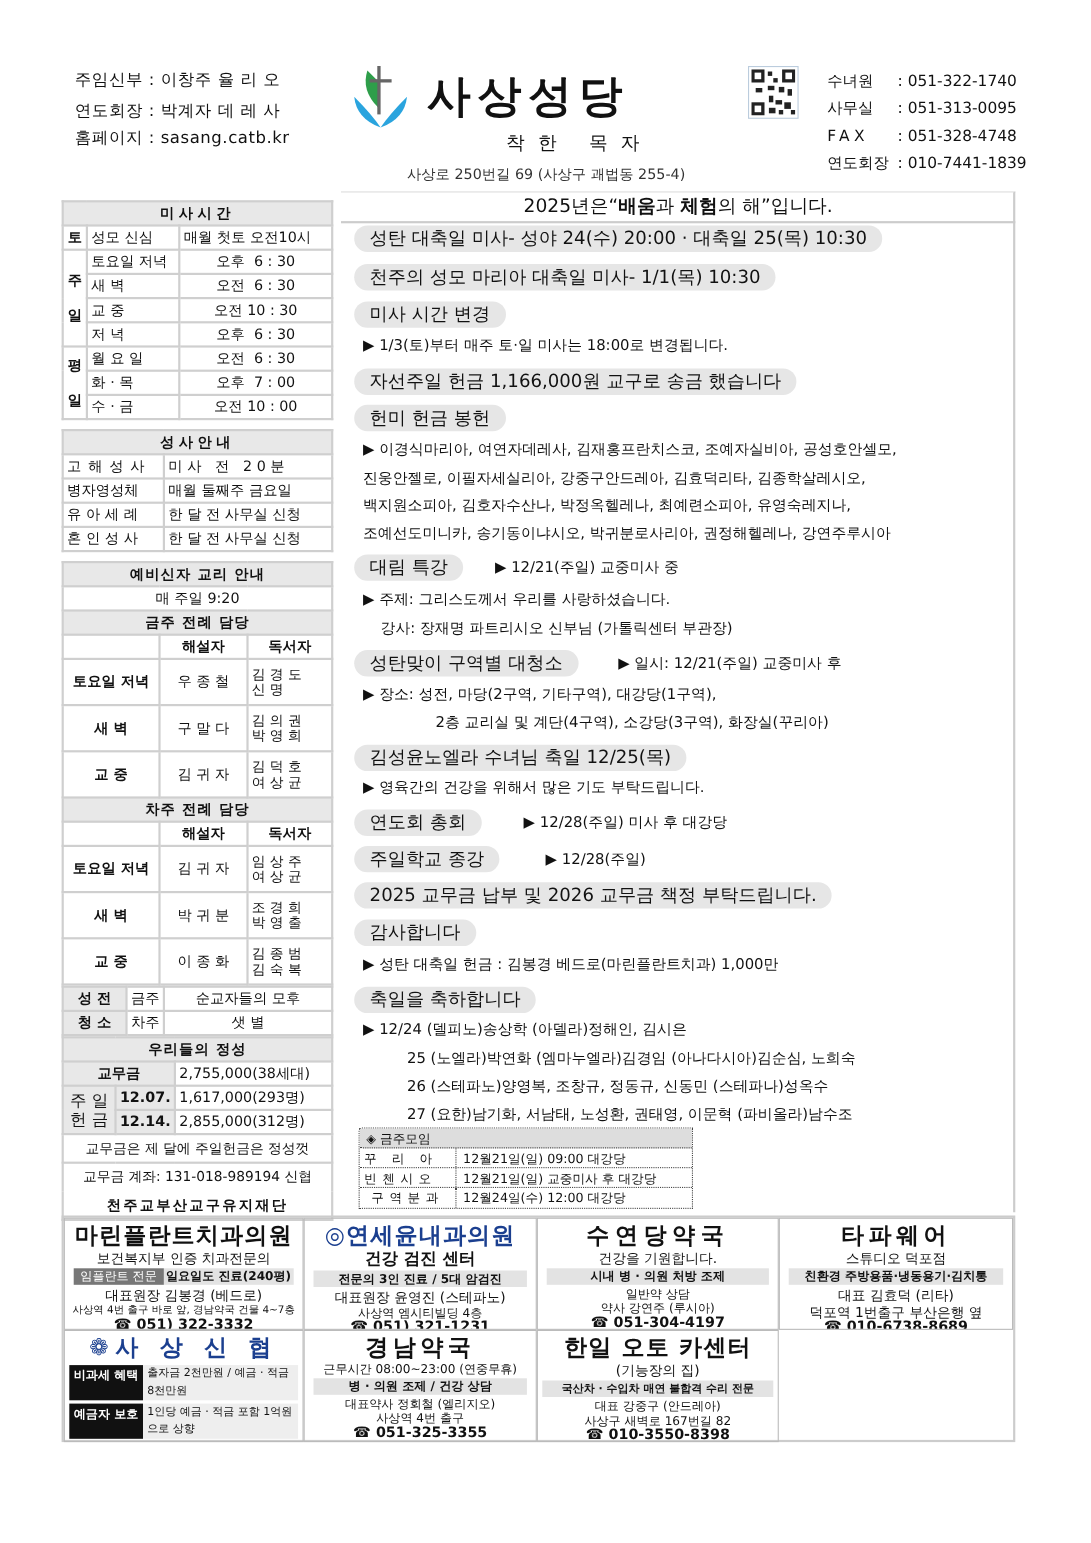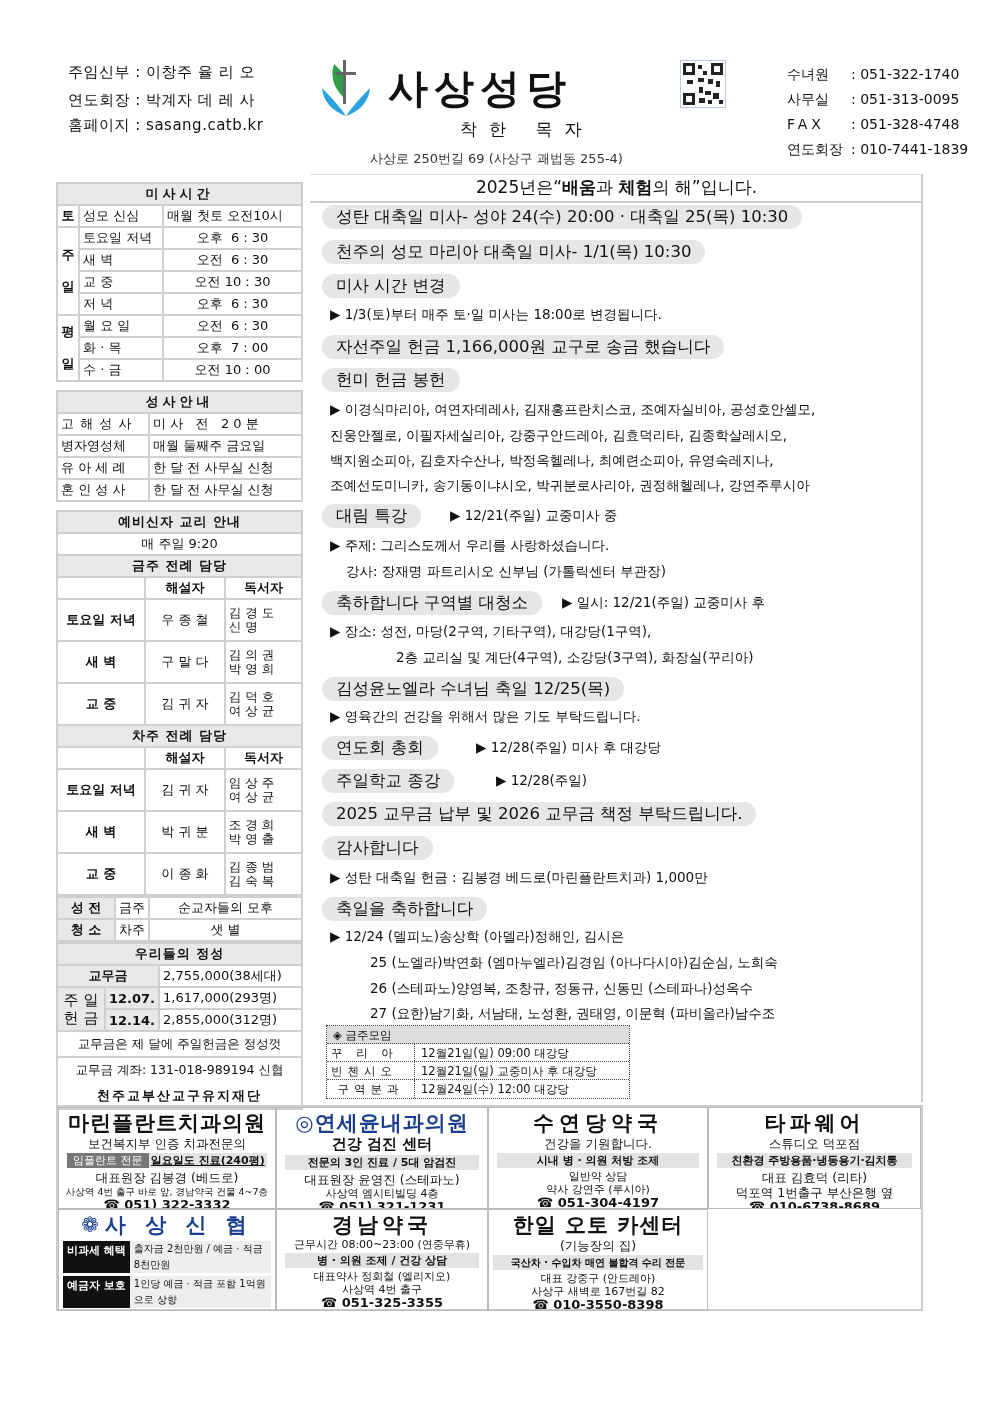--- a/index.html
+++ b/index.html
@@ -9,21 +9,21 @@
   
   .hdr-left { left: 68px; top: 58px; font-size: 15px; line-height: 28px; }
   .hdr-left .row { white-space: nowrap; letter-spacing: 0.5px; }
   .hdr-left .row.tight { line-height: 22px; }
   .logo { left: 318px; top: 58px; width: 56px; height: 62px; }
   .title { left: 388px; top: 48px; font-size: 40px; font-weight: bold; letter-spacing: 6px; line-height: 80px; font-family: "DejaVu Sans", sans-serif; }
   .subtitle { left: 460px; top: 118px; font-size: 17px; letter-spacing: 12px; }
   .address { left: 370px; top: 150px; font-size: 13px; color: #333; }
   .qr { left: 680px; top: 60px; width: 46px; height: 48px; border: 1px solid #bcd; padding: 2px; }
   .hdr-right { left: 752px; top: 62px; font-size: 14px; line-height: 25px; }
-  .hdr-right .row span.k { display: inline-block; width: 64px; margin-left: 35px; }
+  .hdr-right .row span.k { display: inline-block; width: 64px; }
 
   
   .left-col { left: 56px; top: 182px; width: 247px; }
   .main-frame { left: 310px; top: 174px; width: 613px; height: 928px; border-top: 1px solid #ddd; border-right: 2px solid #ccc; }
 
   table { border-collapse: collapse; width: 100%; font-size: 13px; }
   td { border: 2px solid #cfcfcf; padding: 1px 3px; height: 21.5px; white-space: nowrap; }
   .th { background: #e8e8e8; text-align: center; font-weight: bold; letter-spacing: 4px; }
   .bold { font-weight: bold; }
   .ctr { text-align: center; }
@@ -46,21 +46,21 @@
 
   
   .ads { position: absolute; left: 56px; top: 1105px; width: 867px; height: 206px; border: 2px solid #ccc; display: grid; grid-template-columns: 218px 212px 220px 213px; grid-template-rows: 102px 102px; }
   .ad { border: 1px solid #bbb; text-align: center; font-size: 11px; line-height: 13px; padding-top: 3px; overflow: hidden; }
   .ad .big { font-size: 21px; font-weight: bold; line-height: 25px; letter-spacing: 1px; }
   .ad .mid { font-size: 12.5px; line-height: 15px; }
   .ad .bar { background: #e3e3e3; margin: 2px 8px; font-weight: bold; font-size: 11px; line-height: 15px; }
   .ad .phone { font-weight: bold; font-size: 13px; }
   .bar2 { display: flex; margin: 2px 8px; font-size: 11px; line-height: 15px; justify-content: space-between; }
   .bar2 .d { background: #777; color: #fff; padding: 0 6px; }
-  .bar2 .l { background: #e3e3e3; flex: 1; font-weight: bold; text-decoration: underline; }
+  .bar2 .l { background: #e3e3e3; flex: 1; font-weight: bold; }
   .kbar { display: flex; margin: 3px 4px; font-size: 10px; line-height: 16px; text-align: left; }
   .kbar .d { background: #111; color: #fff; padding: 2px 4px; font-weight: bold; font-size: 11px; }
   .kbar .l { background: #eee; flex: 1; padding-left: 4px; }
 </style>
 </head>
 <body>
 
 <div class="abs hdr-left">
   <div class="row"><span>주임신부</span> : <span>이창주 율 리 오</span></div>
   <div class="row"><span>연도회장</span> : <span>박계자 데 레 사</span></div>
@@ -318,21 +318,21 @@
 <div class="line" style="left:330px;top:400px">▶ 이경식마리아, 여연자데레사, 김재홍프란치스코, 조예자실비아, 공성호안셀모,</div>
 <div class="line" style="left:330px;top:426px">진웅안젤로, 이필자세실리아, 강중구안드레아, 김효덕리타, 김종학살레시오,</div>
 <div class="line" style="left:330px;top:451px">백지원소피아, 김호자수산나, 박정옥헬레나, 최예련소피아, 유영숙레지나,</div>
 <div class="line" style="left:330px;top:476px">조예선도미니카, 송기동이냐시오, 박귀분로사리아, 권정해헬레나, 강연주루시아</div>
 
 <div class="pill" style="left:322px;top:504px">대림 특강</div>
 <div class="inline-note" style="left:450px;top:507px">▶ 12/21(주일) 교중미사 중</div>
 <div class="line" style="left:330px;top:536px">▶ 주제: 그리스도께서 우리를 사랑하셨습니다.</div>
 <div class="line" style="left:346px;top:562px">강사: 장재명 파트리시오 신부님 (가톨릭센터 부관장)</div>
 
-<div class="pill" style="left:322px;top:591px">축하합니다 구역별 대청소</div>
+<div class="pill" style="left:322px;top:591px">성탄맞이 구역별 대청소</div>
 <div class="inline-note" style="left:562px;top:594px">▶ 일시: 12/21(주일) 교중미사 후</div>
 <div class="line" style="left:330px;top:622px">▶ 장소: 성전, 마당(2구역, 기타구역), 대강당(1구역),</div>
 <div class="line" style="left:396px;top:648px">2층 교리실 및 계단(4구역), 소강당(3구역), 화장실(꾸리아)</div>
 
 <div class="pill" style="left:322px;top:677px">김성윤노엘라 수녀님 축일 12/25(목)</div>
 <div class="line" style="left:330px;top:707px">▶ 영육간의 건강을 위해서 많은 기도 부탁드립니다.</div>
 <div class="pill" style="left:322px;top:736px">연도회 총회</div>
 <div class="inline-note" style="left:476px;top:739px">▶ 12/28(주일) 미사 후 대강당</div>
 <div class="pill" style="left:322px;top:769px">주일학교 종강</div>
 <div class="inline-note" style="left:496px;top:772px">▶ 12/28(주일)</div>

